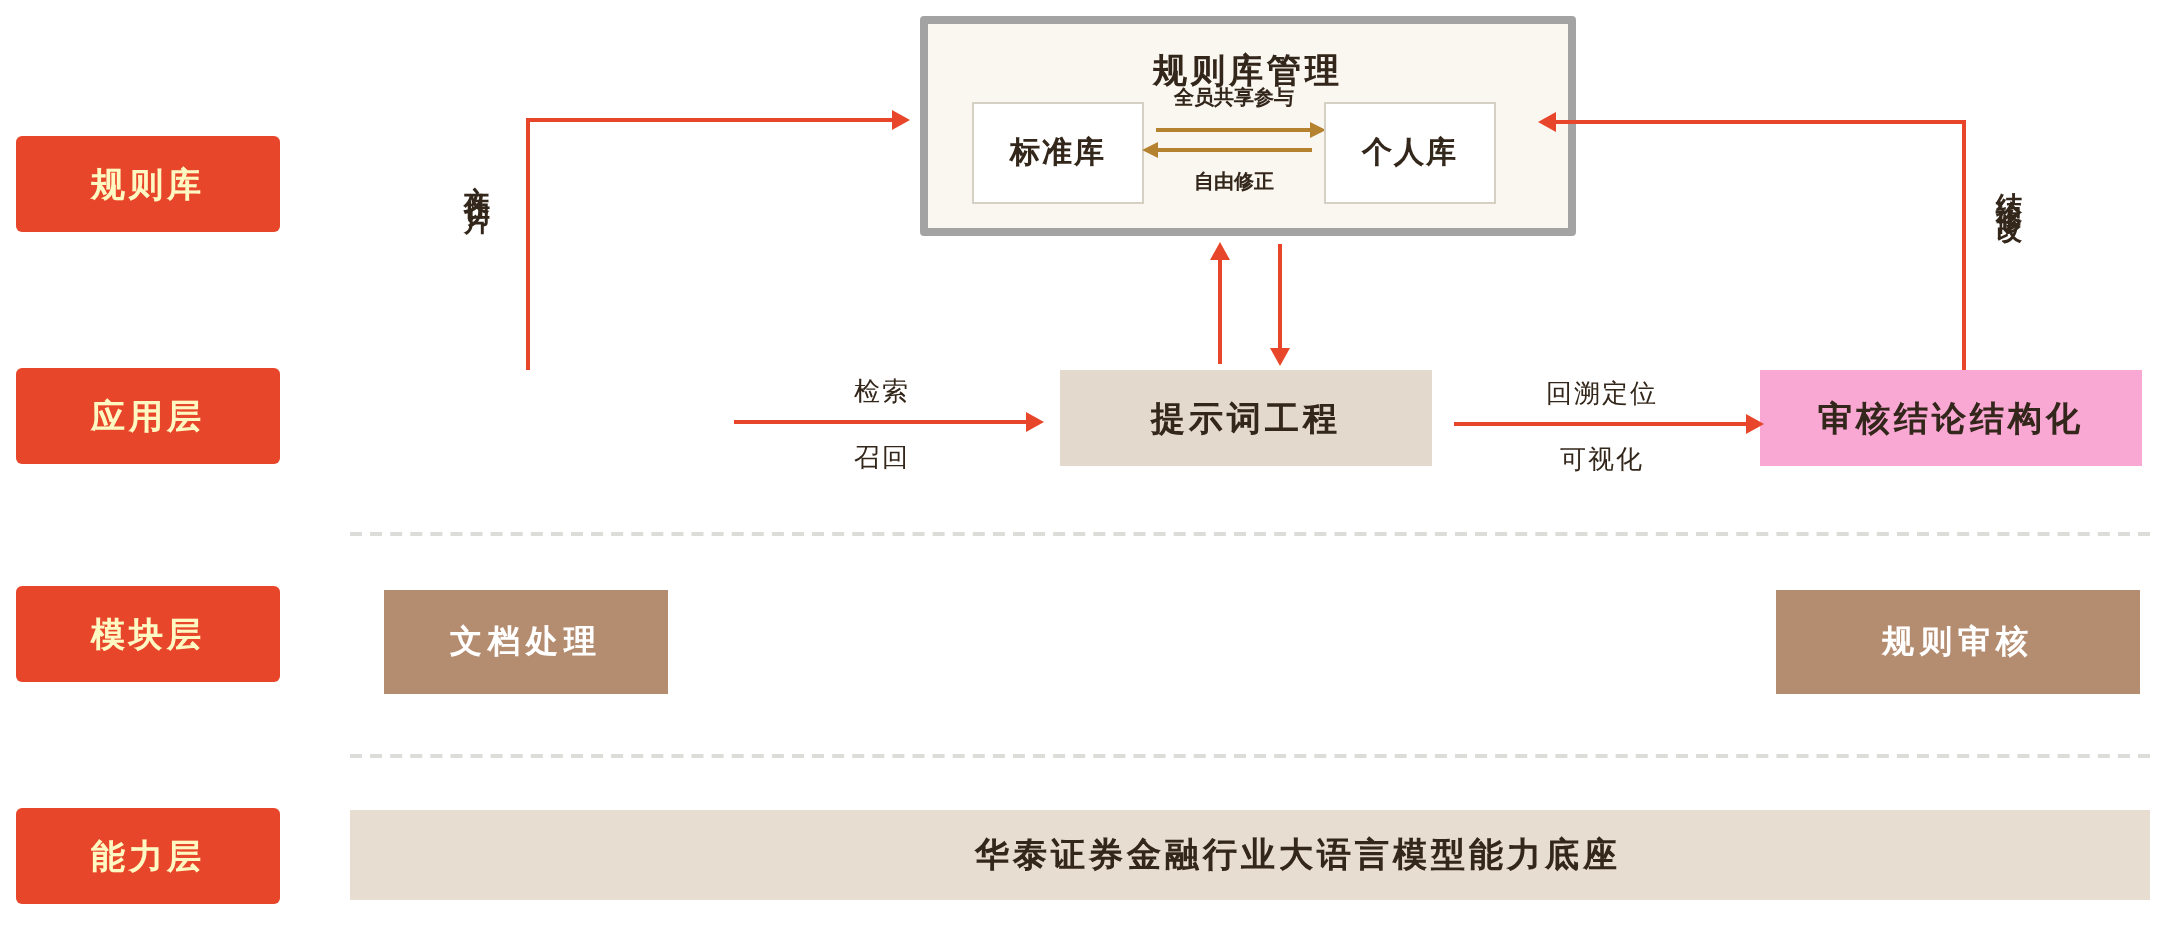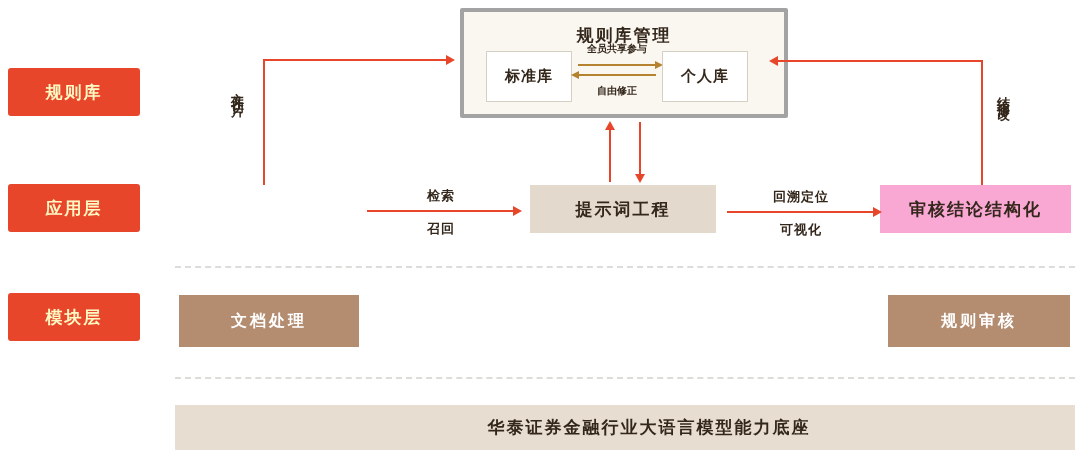--- a/index.html
+++ b/index.html
@@ -42,21 +42,21 @@
   .ah-left{position:absolute;width:0;height:0;border-top:5px solid transparent;
     border-bottom:5px solid transparent;border-right:9px solid var(--red);}
   .ah-up{position:absolute;width:0;height:0;border-left:5px solid transparent;
     border-right:5px solid transparent;border-bottom:9px solid var(--red);}
   .ah-down{position:absolute;width:0;height:0;border-left:5px solid transparent;
     border-right:5px solid transparent;border-top:9px solid var(--red);}
 
   .vtext{position:absolute;writing-mode:vertical-rl;text-orientation:upright;
     font-size:13px;font-weight:bold;color:var(--ink);letter-spacing:4px;}
 
-  .flow-label{position:absolute;font-size:13px;font-weight:bold;color:var(--ink);
+  .flow-label{position:absolute;font-size:13px;font-weight:normal;color:var(--ink);
     text-align:center;letter-spacing:1px;}
 
   .app-box{position:absolute;top:185px;height:48px;display:flex;align-items:center;
     justify-content:center;font-size:17px;font-weight:bold;color:var(--ink);letter-spacing:2px;}
 
   .dashed{position:absolute;left:175px;width:900px;height:0;border-top:2px dashed #dcdcd8;}
 
   .module-box{position:absolute;top:295px;height:52px;background:var(--module-brown);
     display:flex;align-items:center;justify-content:center;color:#ffffff;
     font-size:16px;font-weight:bold;letter-spacing:3px;}
@@ -71,20 +71,23 @@
 <div class="canvas">
 
   <div class="layer-tag" style="top:68px">
     <span>规则库</span>
   </div>
   <div class="layer-tag" style="top:184px">
     <span>应用层</span>
   </div>
   <div class="layer-tag" style="top:293px">
     <span>模块层</span>
+  </div>
+  <div class="layer-tag" style="top:404px">
+    <span>能力层</span>
   </div>
 
   <div class="panel">
     <div class="panel-title">规则库管理</div>
     <div class="lib-box" style="left:22px">
       <span>标准库</span>
     </div>
     <div class="lib-mid">
       <span class="small">全员共享参与</span>
       <span class="gold-arrow">
@@ -128,21 +131,21 @@
   <div class="flow-label" style="left:391px;top:220px;width:100px">召回</div>
 
   <div class="hline" style="left:727px;top:211px;width:148px"></div>
   <div class="ah-right" style="left:873px;top:207px"></div>
   <div class="flow-label" style="left:746px;top:188px;width:110px">回溯定位</div>
   <div class="flow-label" style="left:746px;top:221px;width:110px">可视化</div>
 
   <div class="dashed" style="top:266px"></div>
   <div class="dashed" style="top:377px"></div>
 
-  <div class="module-box" style="left:179px;width:180px">
+  <div class="module-box" style="left:192px;width:142px">
     <span>文档处理</span>
   </div>
   <div class="module-box" style="left:888px;width:182px">
     <span>规则审核</span>
   </div>
 
   <div class="foundation">
     <span>华泰证券金融行业大语言模型能力底座</span>
   </div>
 

